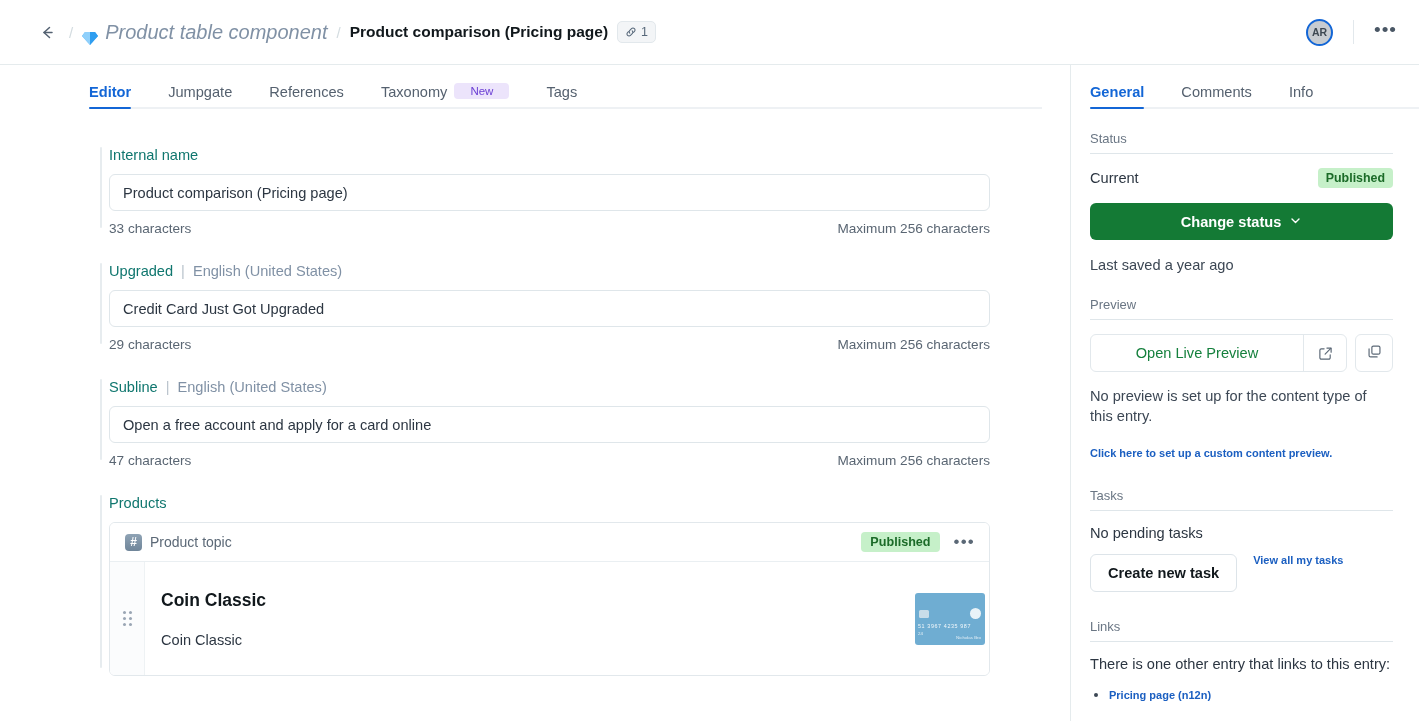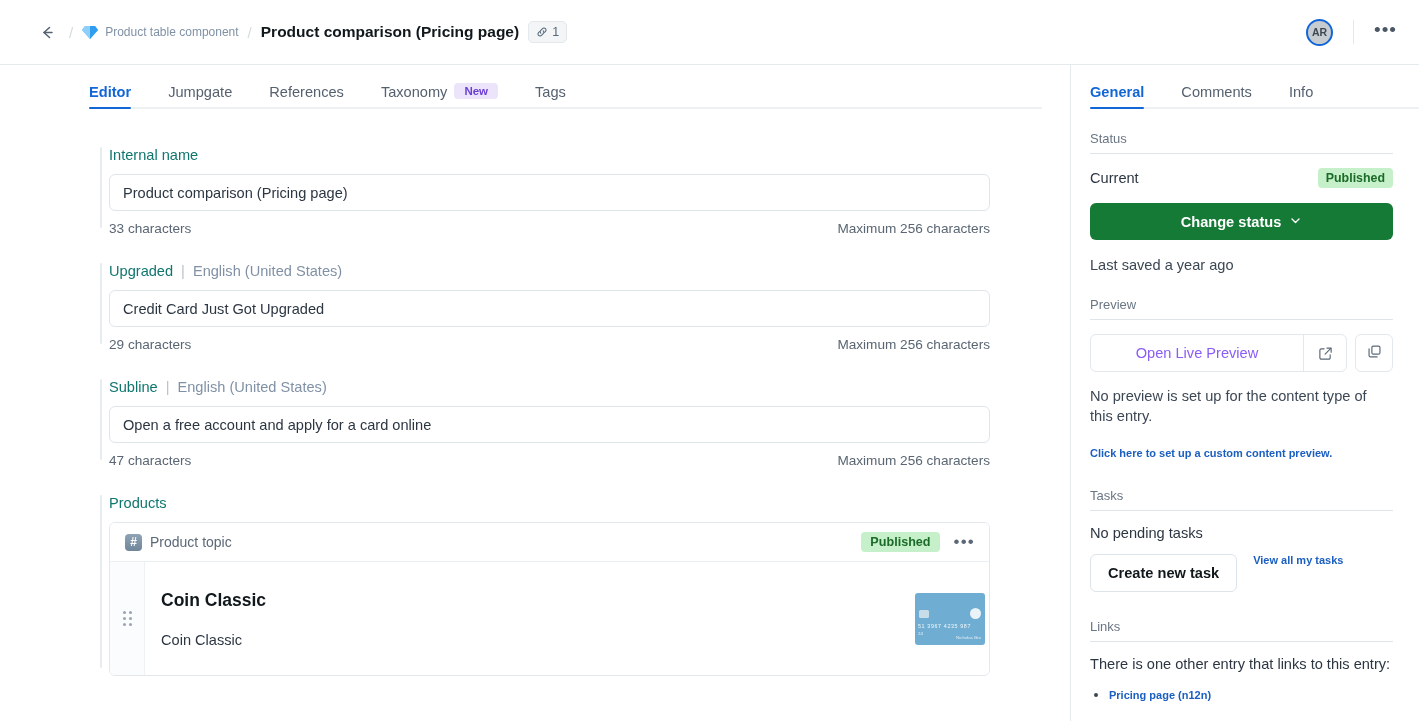--- a/index.html
+++ b/index.html
@@ -27,23 +27,24 @@
   .back-btn {
     width: 26px; height: 26px;
     display: flex; align-items: center; justify-content: center;
     color: #536171; font-size: 17px; cursor: pointer;
     flex: 0 0 auto;
   }
   .crumb-sep {
     color: #d3dce0; margin: 0 9px; font-size: 15px; flex: 0 0 auto;
   }
   .crumb-parent {
-    display: flex; align-items: center; gap: 7px;
-    color: #8091a5; font-size: 12px; cursor: pointer;
+    display: flex; align-items: flex-end; gap: 7px;
+    color: #8091a5; font-size: 20px; cursor: pointer;
     white-space: nowrap;
+    font-style: italic;
   }
   .gem-icon { width: 16px; height: 16px; display:block; flex:0 0 auto;}
   .crumb-current {
     color: #11181c; font-size: 15.5px; font-weight: 700;
     white-space: nowrap;
   }
   .link-badge {
     margin-left: 9px;
     display: inline-flex; align-items: center; gap: 4px;
     height: 22px; padding: 0 7px;
@@ -96,21 +97,21 @@
     font-size: 14.6px; color: #55616f; cursor: pointer;
     position: relative; z-index: 2; white-space: nowrap;
   }
   .tab.active { color: #1366d6; font-weight: 700; }
   .tab.active::after {
     content: ""; position: absolute; left: 0; right: 0; bottom: 0;
     height: 2.5px; background: #1366d6; border-radius: 2px;
   }
   .tab-badge {
     background: #ece4fb; color: #6b3fd4; font-size: 11.5px;
-    font-weight: 700; border-radius: 4px; padding: 2px 10px;
+    font-weight: 400; border-radius: 4px; padding: 2px 16px;
     position: relative; top: -1px;
   }
 
   
   .editor-scroll {
     flex: 1; overflow: hidden; padding: 38px 0 0 0;
   }
   .field-block {
     position: relative;
     padding-left: 109px; padding-right: 0;
@@ -246,21 +247,21 @@
   .chev { display:block; }
   .last-saved { font-size: 14.6px; color: #3c4754; margin-top: 17px; margin-bottom: 24px; }
   .preview-row { display: flex; gap: 8px; margin-bottom: 15px; }
   .preview-main {
     flex: 1; display: flex; align-items: stretch;
     border: 1px solid #e2e8ec; border-radius: 6px; overflow: hidden;
     height: 38px;
   }
   .preview-main .txt {
     flex: 1; display: flex; align-items: center; justify-content: center;
-    font-size: 14.6px; color: #8b5cf6;
+    font-size: 14.6px; color: #15803d;
   }
   .preview-main .split {
     width: 43px; border-left: 1px solid #e2e8ec;
     display: flex; align-items: center; justify-content: center;
     cursor: pointer;
   }
   .icon-sq {
     width: 38px; height: 38px;
     border: 1px solid #e2e8ec; border-radius: 6px;
     display: flex; align-items: center; justify-content: center;

